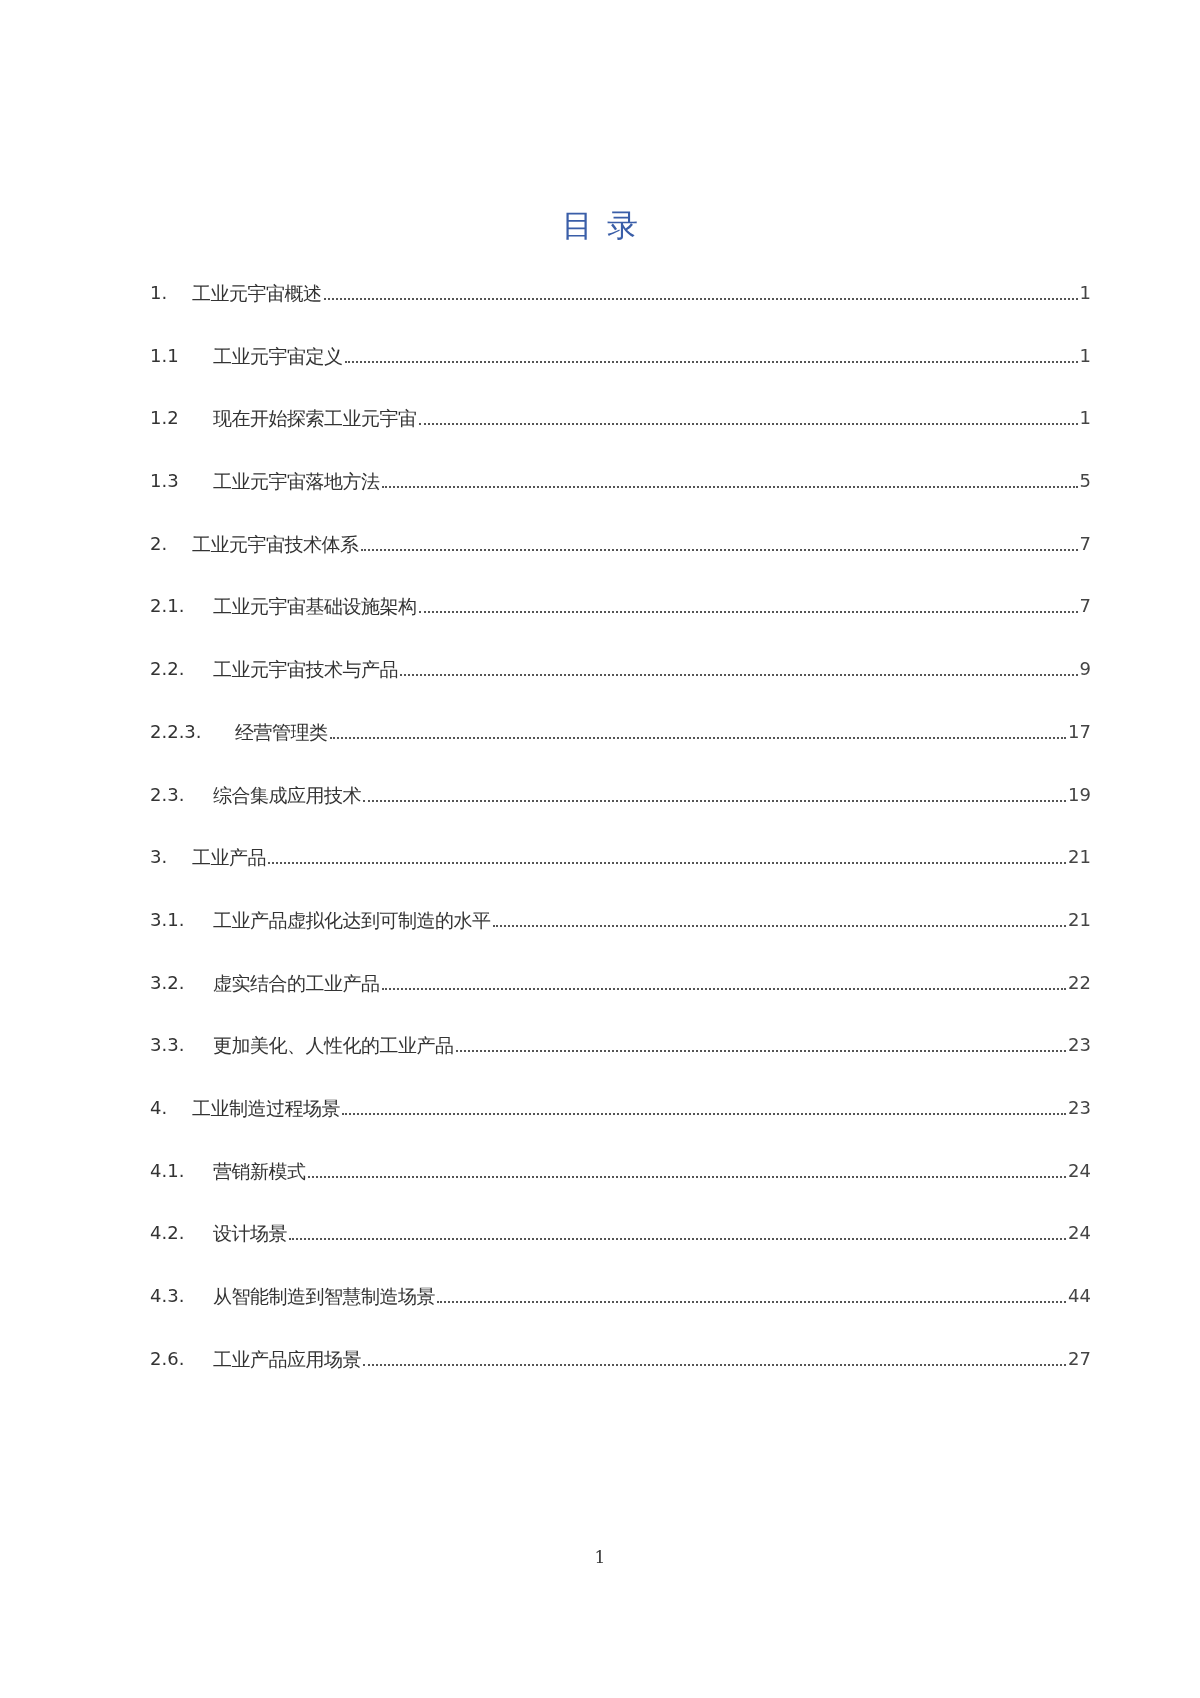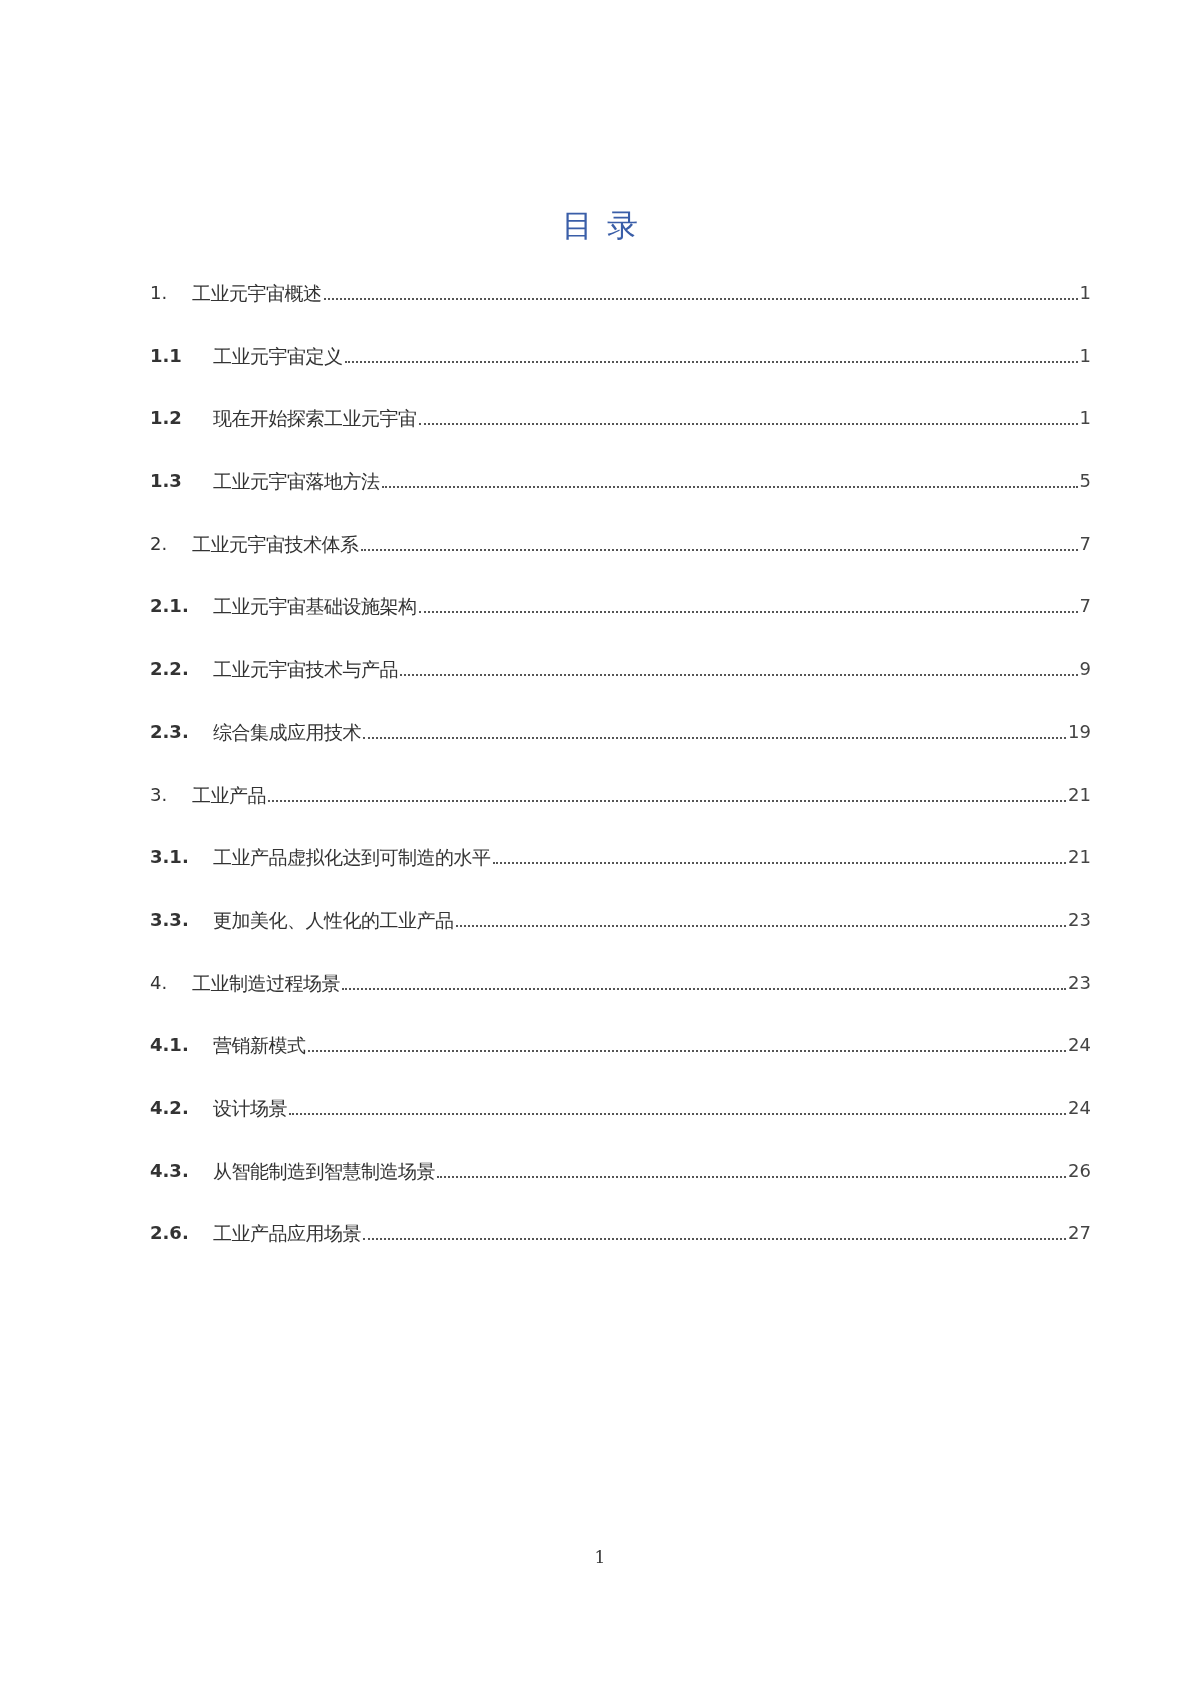--- a/index.html
+++ b/index.html
@@ -54,21 +54,21 @@
     text-decoration: none;
   }
   .toc-num {
     flex: 0 0 auto;
     white-space: nowrap;
     font-family: "DejaVu Sans", "Liberation Sans", sans-serif;
     font-size: 18px;
     color: #333;
   }
   .lvl1 .toc-num { width: 42px; }
-  .lvl2 .toc-num { width: 63px; font-weight: bold; }
+  .lvl2 .toc-num { width: 63px; }
   .lvl3 .toc-num { width: 85px; }
   .toc-text {
     flex: 0 0 auto;
     white-space: nowrap;
     letter-spacing: -0.5px;
   }
   .toc-leader {
     flex: 1 1 auto;
     margin: 0 2px;
     height: 30px;
@@ -144,39 +144,51 @@
       <span class="toc-text">工业元宇宙基础设施架构</span>
       <span class="toc-leader"></span>
       <span class="toc-page">7</span>
     </li>
     <li class="toc-entry lvl2">
       <span class="toc-num">2.2.</span>
       <span class="toc-text">工业元宇宙技术与产品</span>
       <span class="toc-leader"></span>
       <span class="toc-page">9</span>
     </li>
+    <li class="toc-entry lvl3">
+      <span class="toc-num">2.2.3.</span>
+      <span class="toc-text">经营管理类</span>
+      <span class="toc-leader"></span>
+      <span class="toc-page">17</span>
+    </li>
     <li class="toc-entry lvl2">
       <span class="toc-num">2.3.</span>
       <span class="toc-text">综合集成应用技术</span>
       <span class="toc-leader"></span>
       <span class="toc-page">19</span>
     </li>
     <li class="toc-entry lvl1">
       <span class="toc-num">3.</span>
       <span class="toc-text">工业产品</span>
       <span class="toc-leader"></span>
       <span class="toc-page">21</span>
     </li>
     <li class="toc-entry lvl2">
       <span class="toc-num">3.1.</span>
       <span class="toc-text">工业产品虚拟化达到可制造的水平</span>
       <span class="toc-leader"></span>
       <span class="toc-page">21</span>
     </li>
     <li class="toc-entry lvl2">
+      <span class="toc-num">3.2.</span>
+      <span class="toc-text">虚实结合的工业产品</span>
+      <span class="toc-leader"></span>
+      <span class="toc-page">22</span>
+    </li>
+    <li class="toc-entry lvl2">
       <span class="toc-num">3.3.</span>
       <span class="toc-text">更加美化、人性化的工业产品</span>
       <span class="toc-leader"></span>
       <span class="toc-page">23</span>
     </li>
     <li class="toc-entry lvl1">
       <span class="toc-num">4.</span>
       <span class="toc-text">工业制造过程场景</span>
       <span class="toc-leader"></span>
       <span class="toc-page">23</span>
@@ -190,21 +202,21 @@
     <li class="toc-entry lvl2">
       <span class="toc-num">4.2.</span>
       <span class="toc-text">设计场景</span>
       <span class="toc-leader"></span>
       <span class="toc-page">24</span>
     </li>
     <li class="toc-entry lvl2">
       <span class="toc-num">4.3.</span>
       <span class="toc-text">从智能制造到智慧制造场景</span>
       <span class="toc-leader"></span>
-      <span class="toc-page">26</span>
+      <span class="toc-page">44</span>
     </li>
     <li class="toc-entry lvl2">
       <span class="toc-num">2.6.</span>
       <span class="toc-text">工业产品应用场景</span>
       <span class="toc-leader"></span>
       <span class="toc-page">27</span>
     </li>
   </ul>
 
   <div class="footer-page">1</div>

